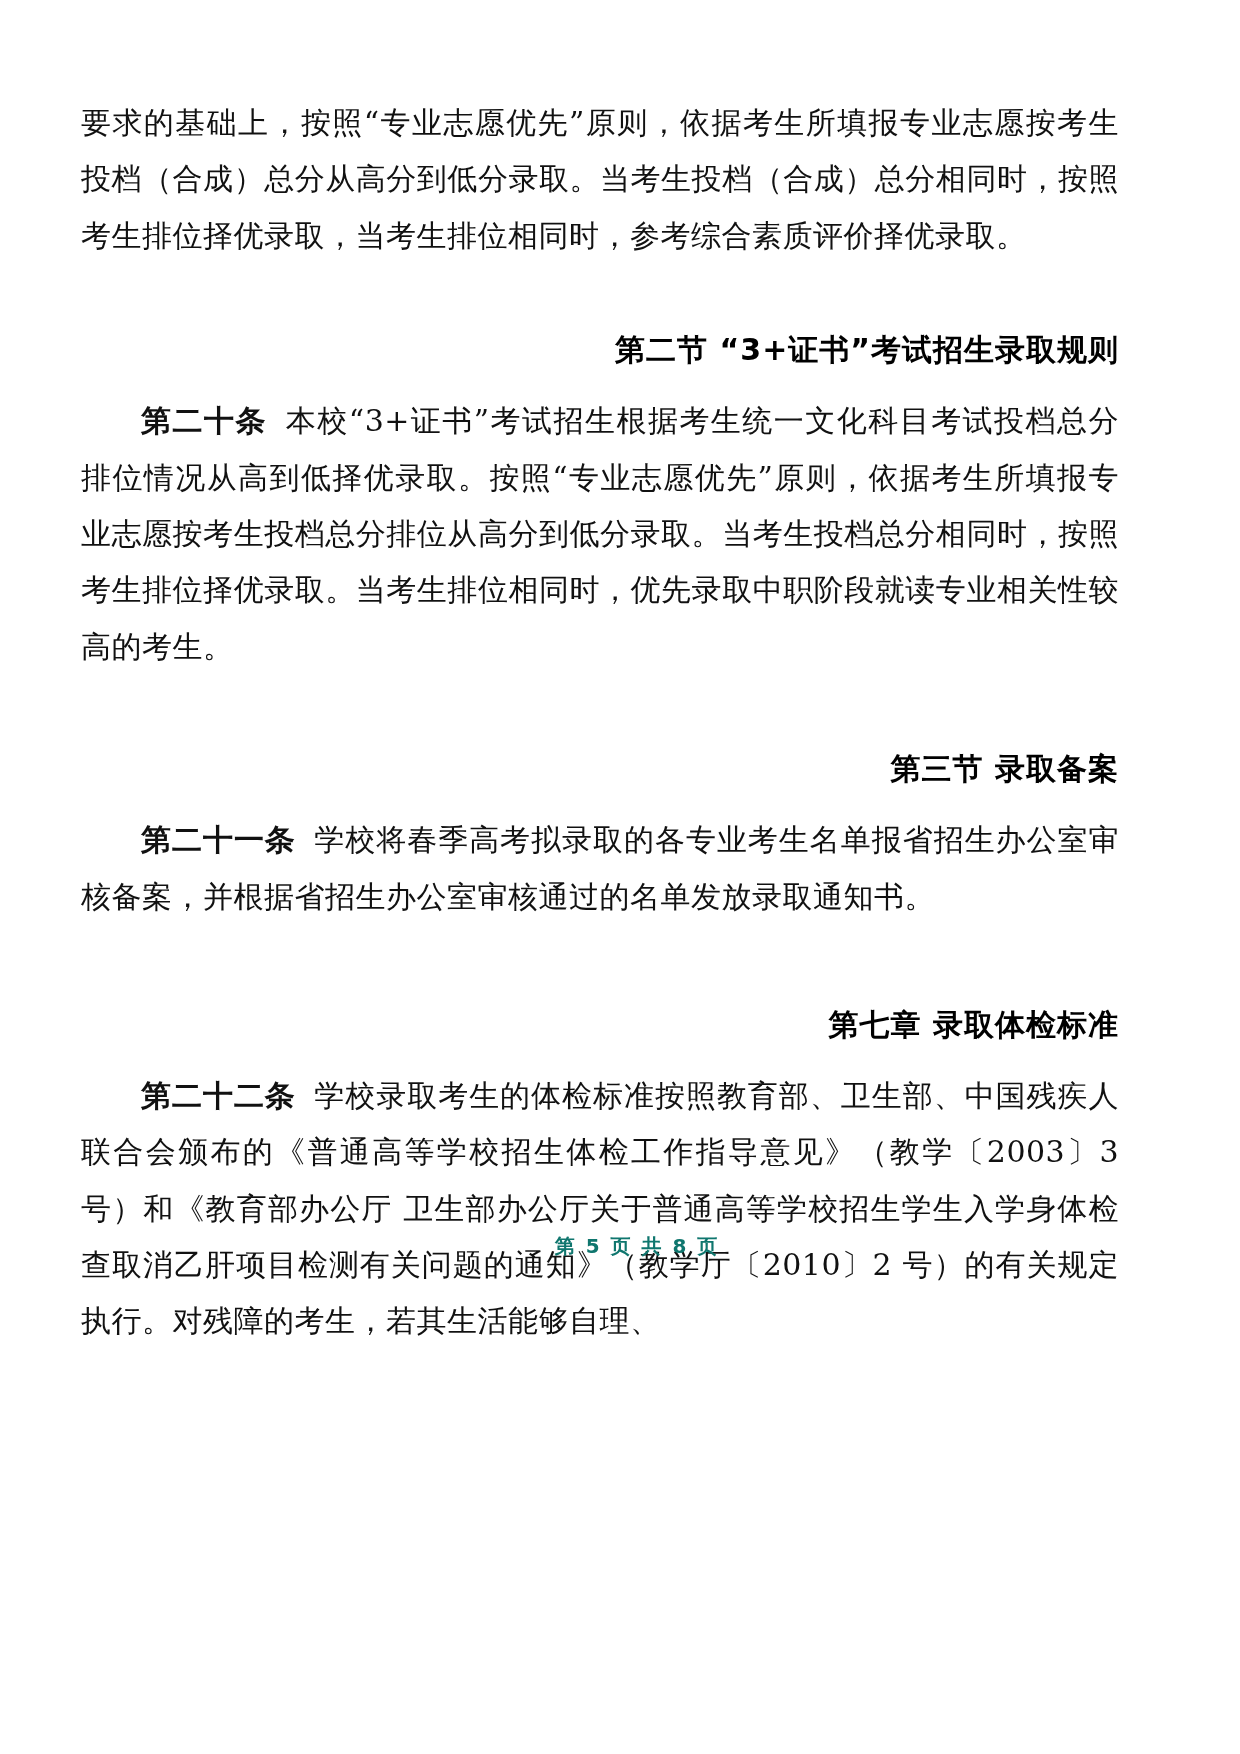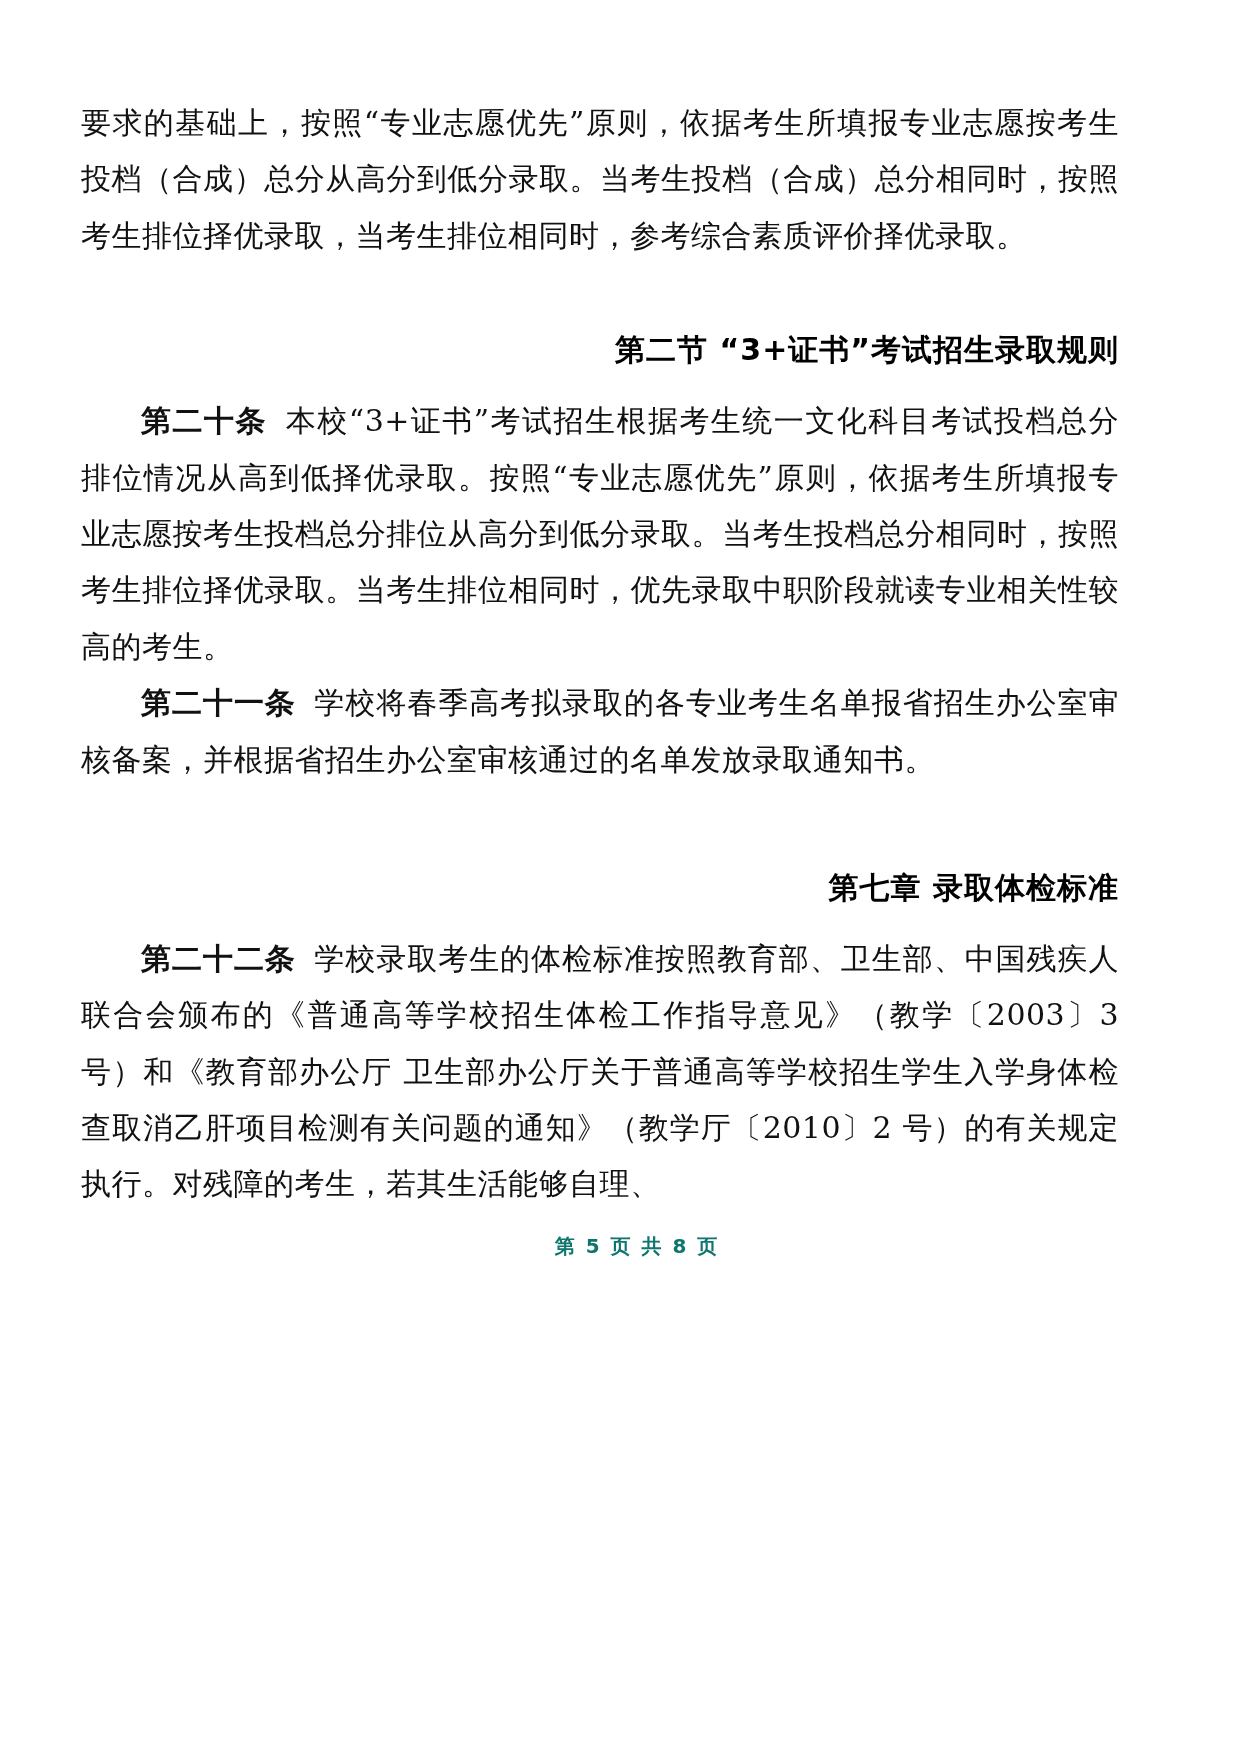--- a/index.html
+++ b/index.html
@@ -74,20 +74,21 @@
 <body>
 
 <div class="page">
 
   <p class="para">要求的基础上，按照“专业志愿优先”原则，依据考生所填报专业志愿按考生投档（合成）总分从高分到低分录取。当考生投档（合成）总分相同时，按照考生排位择优录取，当考生排位相同时，参考综合素质评价择优录取。</p>
 
   <div class="heading h-sec2">第二节  “3+证书”考试招生录取规则</div>
 
   <p class="para indent"><span class="lead-bold">第二十条</span><span class="spacer-after-lead"></span><span>本校“3+证书”考试招生根据考生统一文化科目考试投档总分排位情况从高到低择优录取。按照“专业志愿优先”原则，依据考生所填报专业志愿按考生投档总分排位从高分到低分录取。当考生投档总分相同时，按照考生排位择优录取。当考生排位相同时，优先录取中职阶段就读专业相关性较高的考生。</span></p>
 
+  <div class="heading h-sec3">第三节  录取备案</div>
 
   <p class="para indent"><span class="lead-bold">第二十一条</span><span class="spacer-after-lead"></span><span>学校将春季高考拟录取的各专业考生名单报省招生办公室审核备案，并根据省招生办公室审核通过的名单发放录取通知书。</span></p>
 
   <div class="heading h-chap7">第七章  录取体检标准</div>
 
   <p class="para indent"><span class="lead-bold">第二十二条</span><span class="spacer-after-lead"></span><span>学校录取考生的体检标准按照教育部、卫生部、中国残疾人联合会颁布的《普通高等学校招生体检工作指导意见》（教学〔2003〕3 号）和《教育部办公厅  卫生部办公厅关于普通高等学校招生学生入学身体检查取消乙肝项目检测有关问题的通知》（教学厅〔2010〕2 号）的有关规定执行。对残障的考生，若其生活能够自理、</span></p>
 
   <div class="footer">第 5 页 共 8 页</div>
 
 </div>

